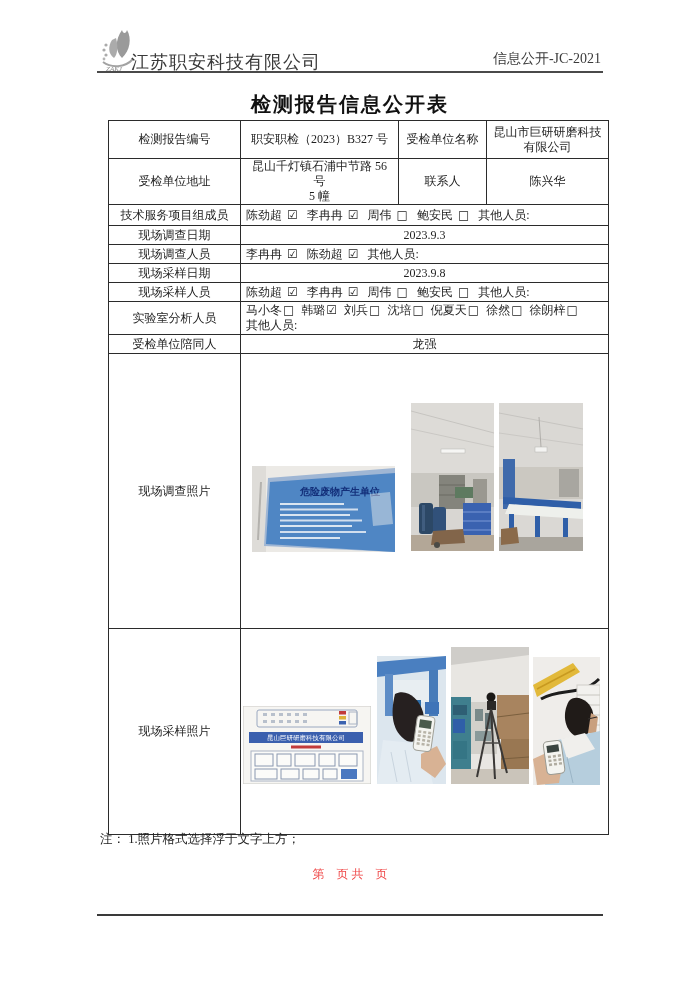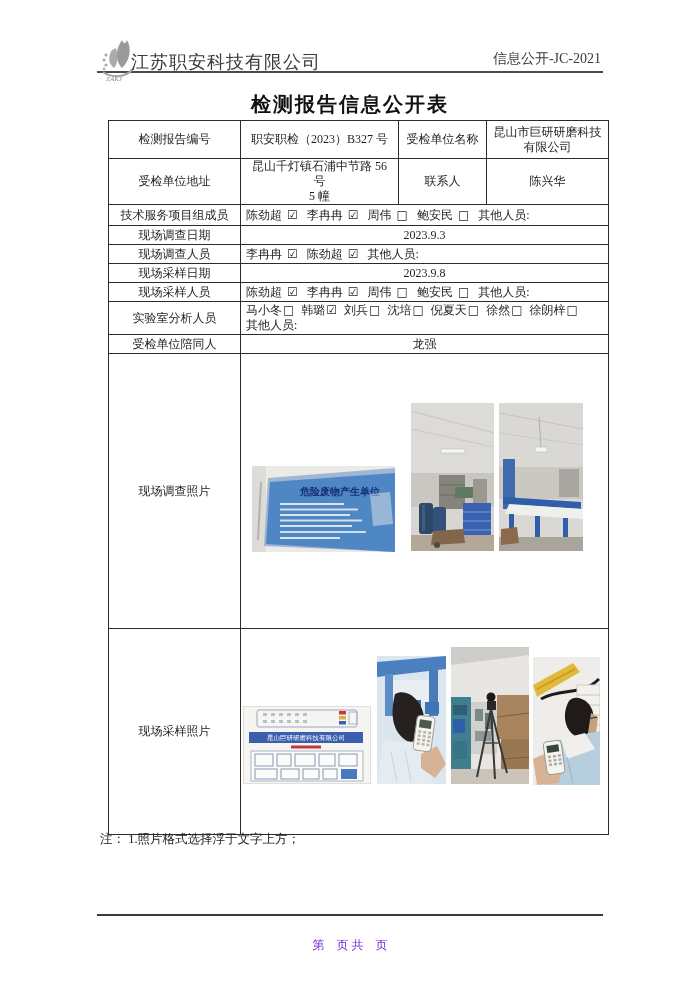--- a/index.html
+++ b/index.html
@@ -2,21 +2,21 @@
 <html><head>
 <meta charset="utf-8">
 <style>
   html,body{margin:0;padding:0;background:#ffffff;}
   .page{position:relative;width:700px;height:989px;background:#ffffff;overflow:hidden;
         font-family:"Liberation Serif","DejaVu Serif",serif;color:#1f1f1f;}
 
   
   .header{position:absolute;left:97px;top:26px;width:506px;height:45px;
           border-bottom:2px solid #4a4a4a;}
-  .logo{position:absolute;left:2px;top:12px;}
+  .logo{position:absolute;left:2px;top:2px;}
   .company{position:absolute;left:34px;top:24px;font-size:18px;color:#3a3a3a;letter-spacing:1px;font-family:Liberation Serif, serif;}
   .doccode{position:absolute;right:2px;top:24px;font-size:14px;color:#3a3a3a;}
 
   
   .title{position:absolute;left:0;top:91px;width:700px;text-align:center;
          font-size:20px;font-weight:bold;letter-spacing:2px;color:#111;}
 
   
   table.main{position:absolute;left:108px;top:120px;width:500px;border-collapse:collapse;table-layout:fixed;}
   table.main td{border:1px solid #2b2b2b;font-size:12px;color:#1f1f1f;padding:0 5px;overflow:hidden;}
@@ -28,21 +28,21 @@
   .mark{margin-left:5px;font-family:"DejaVu Sans","Liberation Sans",sans-serif;font-size:12px;}
   .tight .member{margin-right:7px;}
   .tight .mark{margin-left:1px;}
   .otherline{line-height:15px;}
   .photocell{position:relative;padding:0 !important;}
   .ph{position:absolute;overflow:hidden;}
 
   
   .note{position:absolute;left:100px;top:831px;font-size:12.5px;color:#222;}
   .footline{position:absolute;left:97px;top:914px;width:506px;border-top:2px solid #3a3a3a;}
-  .foottext{position:absolute;left:0;top:937px;width:700px;text-align:center;font-size:12px;color:#6d28d9;}
+  .foottext{position:absolute;left:0;top:866px;width:700px;text-align:center;font-size:12px;color:#ef4444;}
 </style>
 </head>
 <body>
 
 <div class="page">
 
   <div class="header">
     <div class="logo">
       <svg width="42" height="44" viewBox="0 0 42 44">
         <path d="M23,2 C16,12 16,23 23,30 C31,23 33,10 28,2 C27,6 24,6 23,2 Z" fill="#9a9a9a"></path>

